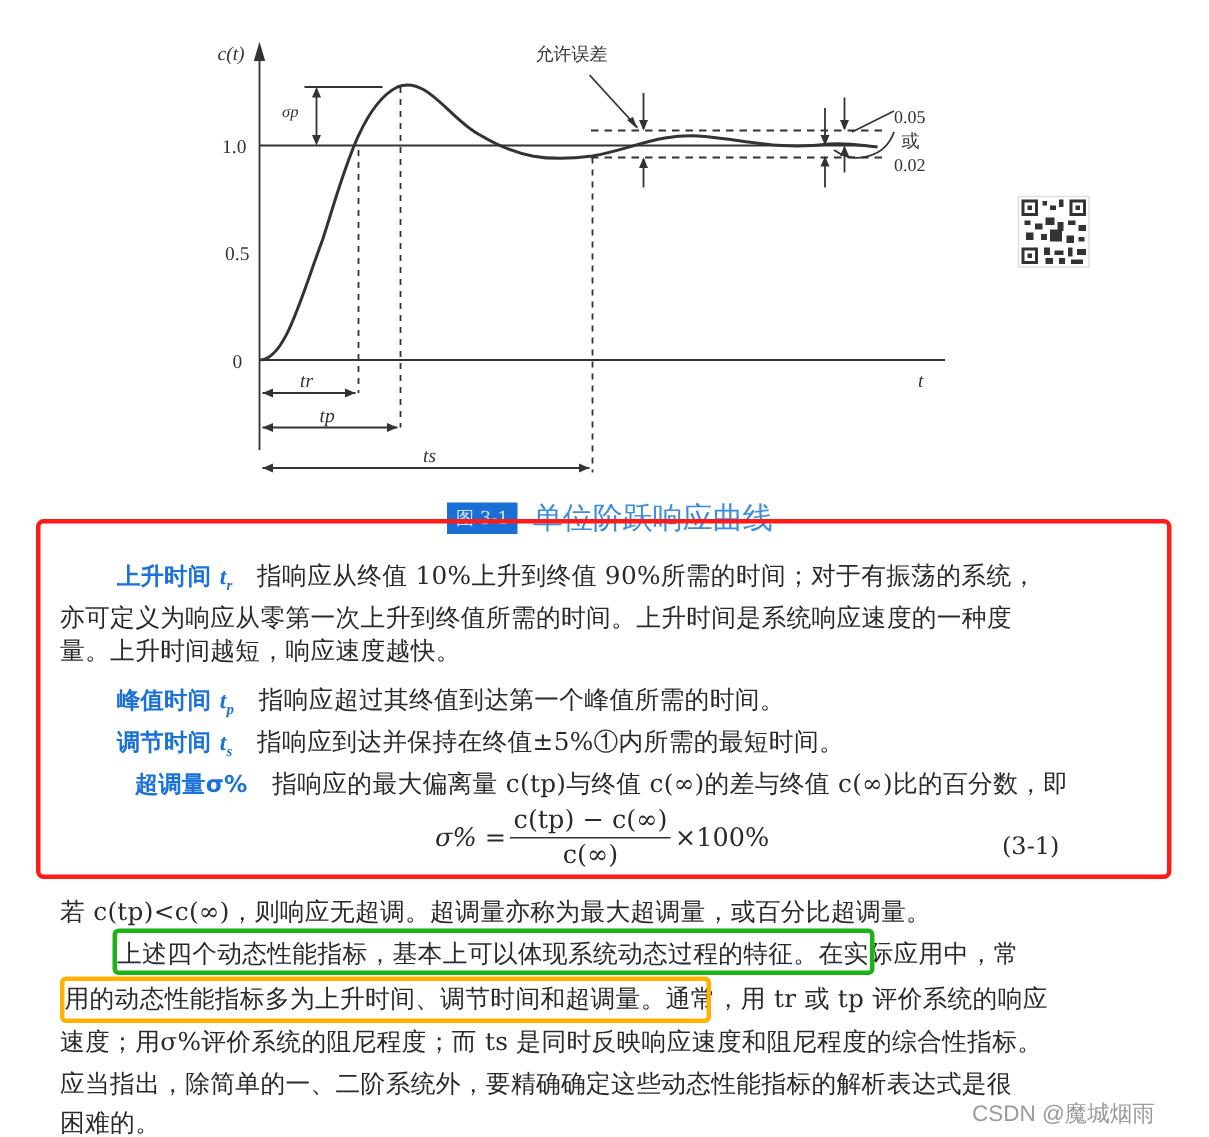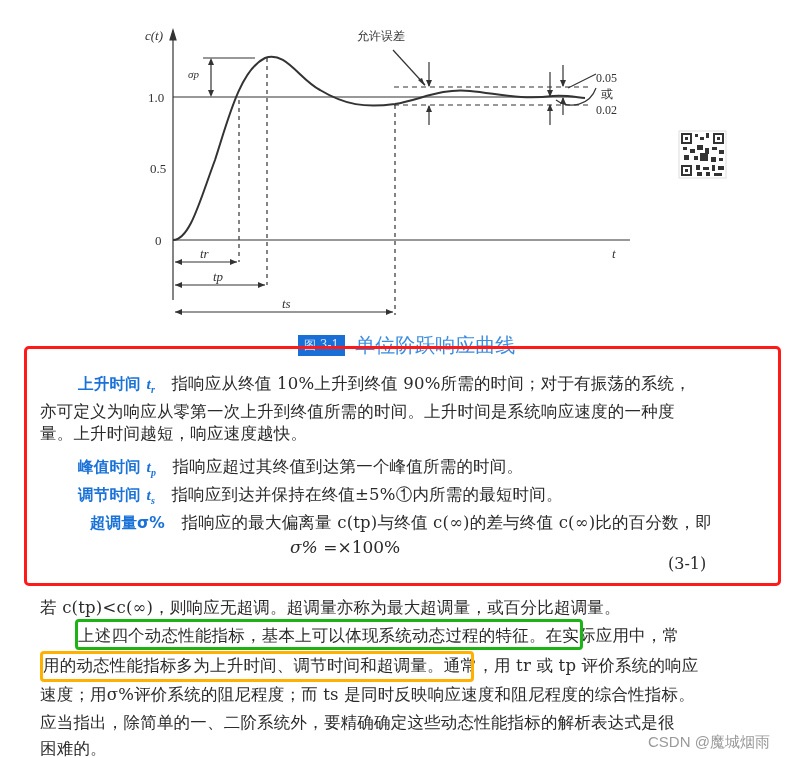--- a/index.html
+++ b/index.html
@@ -151,20 +151,24 @@
   <span class="term"><span>调节时间</span> <i>t<sub style="font-size:10px">s</sub></i></span>&nbsp;&nbsp;
   <span>指响应到达并保持在终值±5%①内所需的最短时间。</span>
 </div>
 <div class="line" style="left:90px;top:512px;">
   <span class="term">超调量σ%</span>&nbsp;&nbsp;
   <span>指响应的最大偏离量 c(tp)与终值 c(∞)的差与终值 c(∞)比的百分数，即</span>
 </div>
 
 <div class="abs formula">
   <span style="font-style:italic">σ% =</span>
+  <span class="frac">
+    <span class="num">c(tp) − c(∞)</span>
+    <span class="den">c(∞)</span>
+  </span>
   <span>×100%</span>
 </div>
 <div class="abs eqno">(3-1)</div>
 
 <div class="line" style="left:40px;top:597px;">若 c(tp)&lt;c(∞)，则响应无超调。超调量亦称为最大超调量，或百分比超调量。</div>
 <div class="line" style="left:78px;top:625px;">
   <span>上述四个动态性能指标，基本上可以体现系统动态过程的特征。</span><span>在实际应用中，常</span>
 </div>
 <div class="line" style="left:43px;top:655px;">
   <span>用的动态性能指标多为上升时间、调节时间和超调量。</span><span>通常，用 tr 或 tp 评价系统的响应</span>

